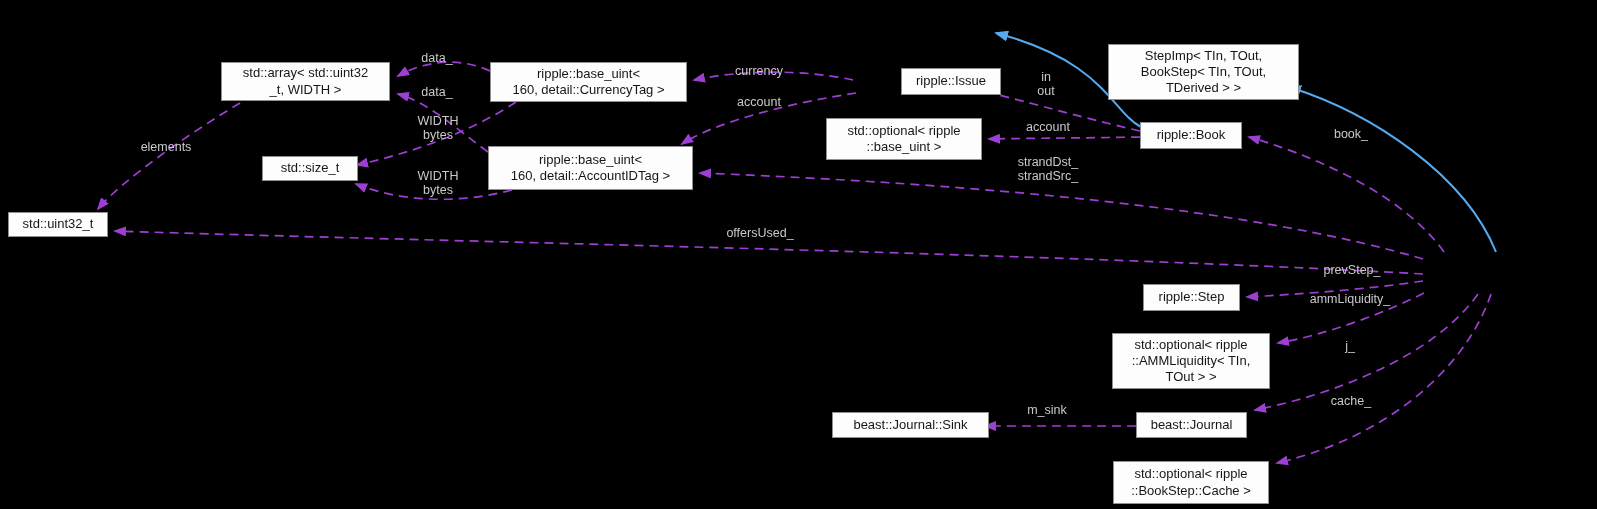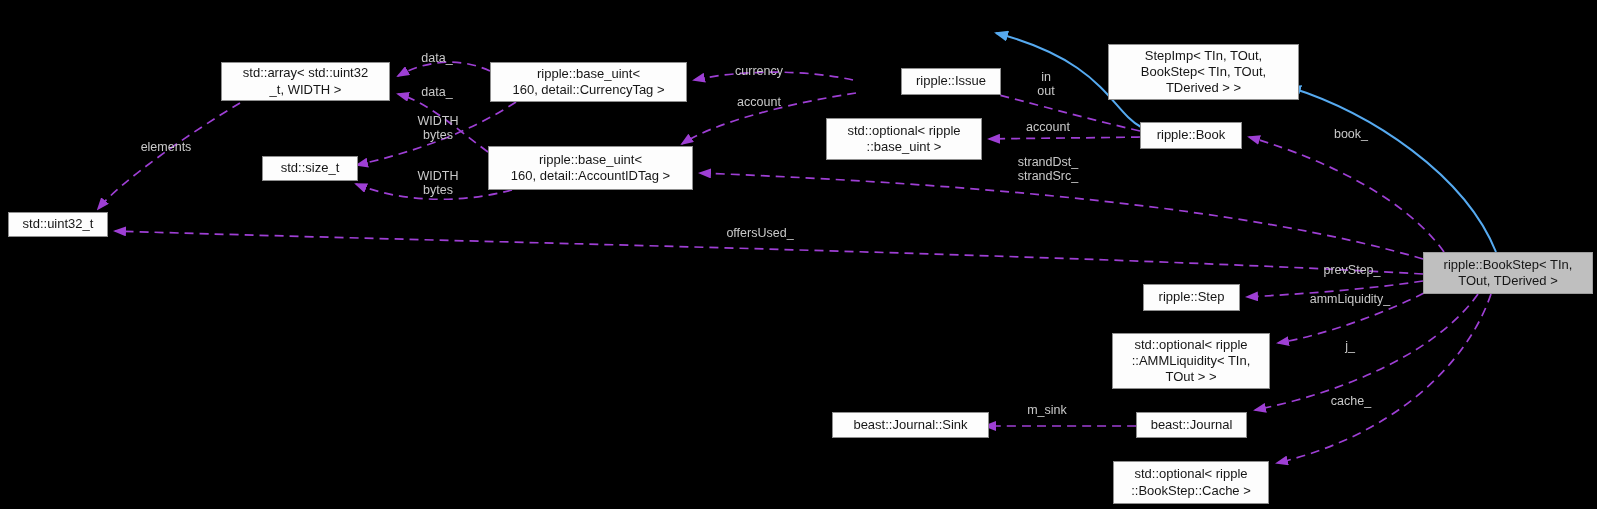--- a/index.html
+++ b/index.html
@@ -92,22 +92,20 @@
 160, detail::CurrencyTag &gt;</span></div>
   <div class="node" style="left:488px;top:146px;width:205px;height:44px"><span>ripple::base_uint&lt;
 160, detail::AccountIDTag &gt;</span></div>
   <div class="node" style="left:901px;top:68px;width:100px;height:27px"><span>ripple::Issue</span></div>
   <div class="node" style="left:826px;top:118px;width:156px;height:42px"><span>std::optional&lt; ripple
 ::base_uint &gt;</span></div>
   <div class="node" style="left:1108px;top:44px;width:191px;height:56px"><span>StepImp&lt; TIn, TOut,
 BookStep&lt; TIn, TOut,
 TDerived &gt; &gt;</span></div>
   <div class="node" style="left:1140px;top:122px;width:102px;height:27px"><span>ripple::Book</span></div>
-  <div class="node main" style="left:1423px;top:252px;width:170px;height:42px"><span>ripple::BookStep&lt; TIn,
-TOut, TDerived &gt;</span></div>
   <div class="node" style="left:1143px;top:284px;width:97px;height:27px"><span>ripple::Step</span></div>
   <div class="node" style="left:1112px;top:333px;width:158px;height:56px"><span>std::optional&lt; ripple
 ::AMMLiquidity&lt; TIn,
 TOut &gt; &gt;</span></div>
   <div class="node" style="left:832px;top:412px;width:157px;height:26px"><span>beast::Journal::Sink</span></div>
   <div class="node" style="left:1136px;top:412px;width:111px;height:26px"><span>beast::Journal</span></div>
   <div class="node" style="left:1113px;top:461px;width:156px;height:43px"><span>std::optional&lt; ripple
 ::BookStep::Cache &gt;</span></div>
 
   <div class="elabel" style="left:437px;top:51px">data_</div>

